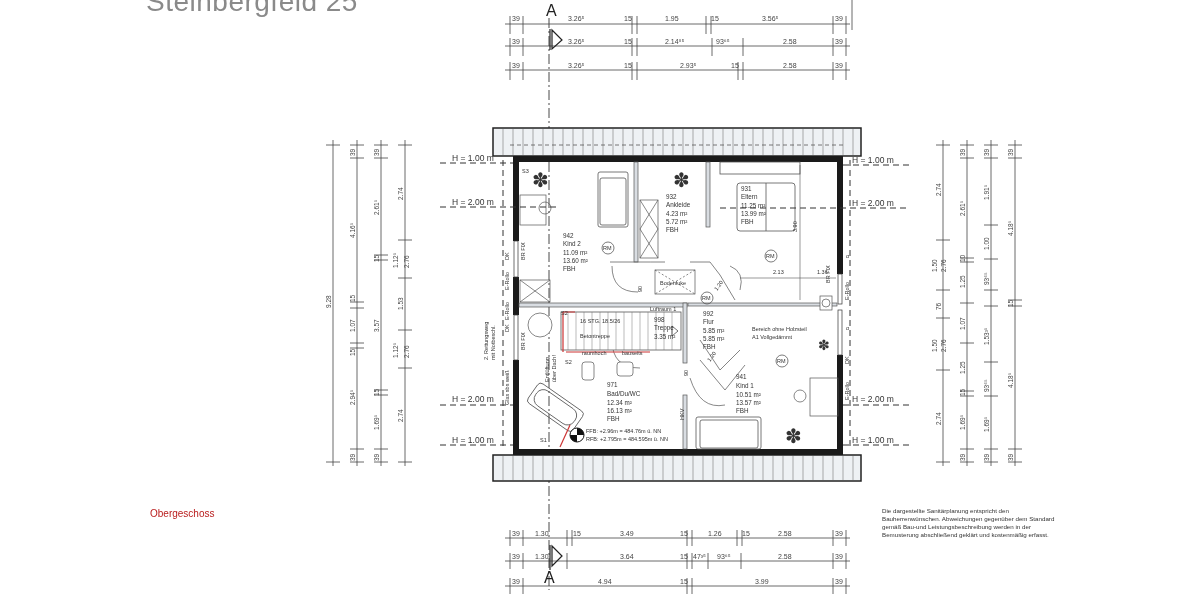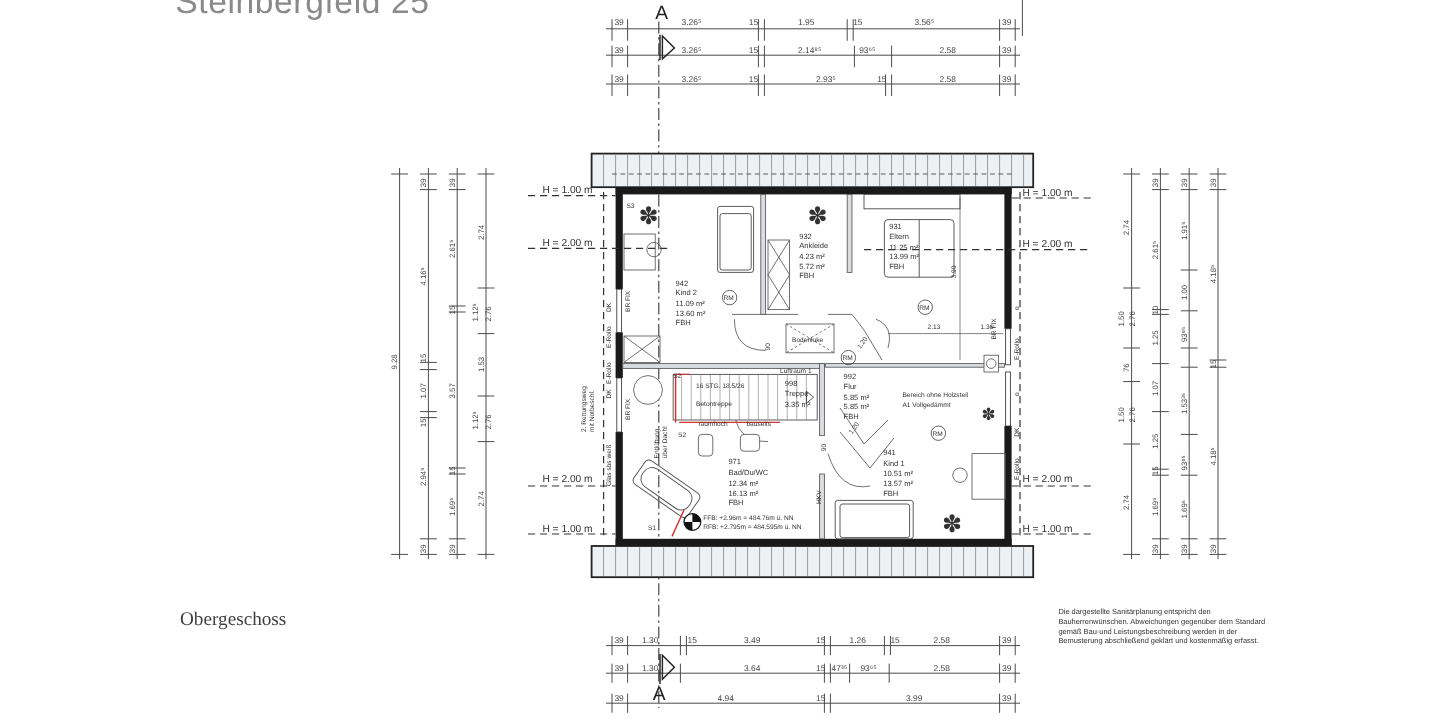--- a/index.html
+++ b/index.html
@@ -1,18 +1,18 @@
 <!DOCTYPE html>
 <html><head>
 <meta charset="utf-8">
 <style>
   html,body{margin:0;padding:0;background:#fff;}
   body{width:1200px;height:600px;overflow:hidden;position:relative;font-family:"Liberation Sans",sans-serif;color:#222;}
   .title{position:absolute;left:146px;top:-14px;font-size:28px;color:#8a8a8a;font-weight:300;letter-spacing:0.5px;}
-  .floor-label{position:absolute;left:150px;top:508px;font-size:16px;color:#404040;font-family:Liberation Serif, serif;}
+  .floor-label{position:absolute;left:150px;top:508px;font-size:10px;color:#b91c1c;}
   .note{position:absolute;left:882px;top:507px;width:180px;font-size:6.2px;line-height:8px;color:#333;}
   svg{position:absolute;left:0;top:0;}
   .dim{font-family:"Liberation Sans",sans-serif;font-size:7px;fill:#444;}
   .dimv{font-family:"Liberation Sans",sans-serif;font-size:6.5px;fill:#444;}
   .room{font-family:"Liberation Sans",sans-serif;font-size:6.3px;fill:#333;}
   .hlab{font-family:"Liberation Sans",sans-serif;font-size:8.5px;fill:#333;}
   .sec{font-family:"Liberation Sans",sans-serif;font-size:16px;fill:#222;}
   .small{font-family:"Liberation Sans",sans-serif;font-size:5.5px;fill:#333;}
 </style>
 </head>

